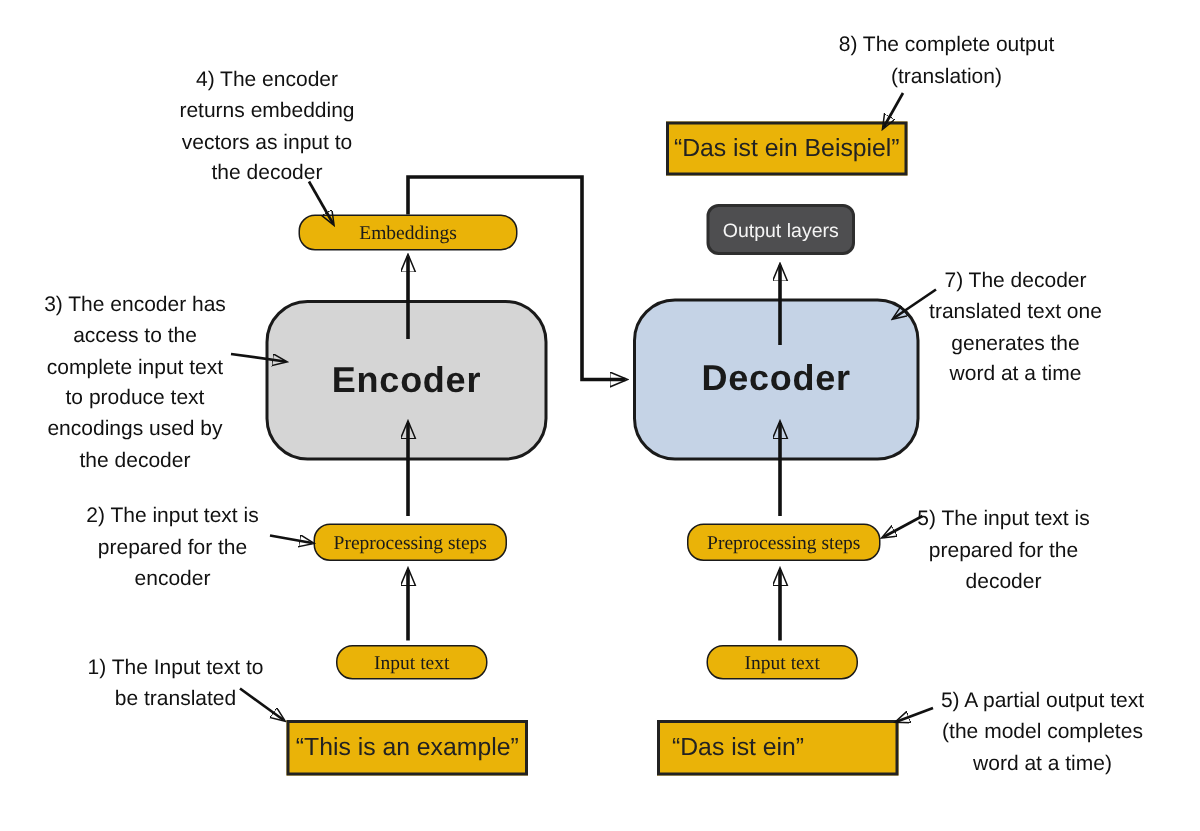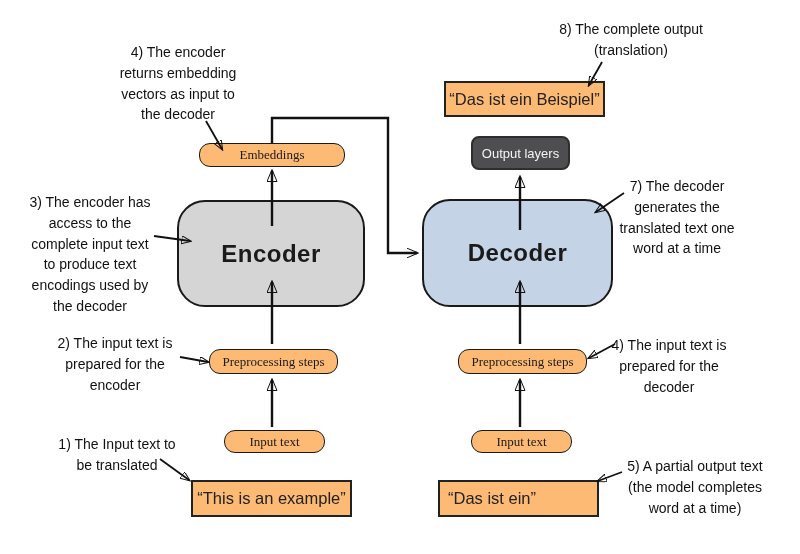--- a/index.html
+++ b/index.html
@@ -9,21 +9,21 @@
     background:var(--background,#ffffff);
     font-family:"Liberation Sans",sans-serif;
     overflow:hidden;
   }
   
   .node{
     position:absolute;
     display:flex;align-items:center;justify-content:center;
     box-sizing:border-box;
     color:#1a1a1a;
-    background:#fdba74;
+    background:#eab308;
     text-align:center;
   }
   .pill{
     border:1.8px solid #1a1a1a;
     border-radius:11px;
     font-size:13px;
     font-family:Liberation Serif, serif;
   }
   .bigblock{
     border:2px solid #1a1a1a;
@@ -123,29 +123,29 @@
     <div>the decoder</div>
   </div>
 
   <div class="ann" style="left:595px;top:456px;">
     <div>5) A partial output text</div>
     <div>(the model completes</div>
     <div>word at a time)</div>
   </div>
 
   <div class="ann" style="left:569px;top:335px;">
-    <div>4) The input text is</div>
+    <div>5) The input text is</div>
     <div>prepared for the</div>
     <div>decoder</div>
   </div>
 
   <div class="ann" style="left:577px;top:176px;">
     <div>7) The decoder</div>
+    <div>translated text one</div>
     <div>generates the</div>
-    <div>translated text one</div>
     <div>word at a time</div>
   </div>
 
   <div class="ann" style="left:531px;top:19px;">
     <div>8) The complete output</div>
     <div>(translation)</div>
   </div>
 
   <svg class="overlay" viewBox="0 0 800 554">
     <defs>

